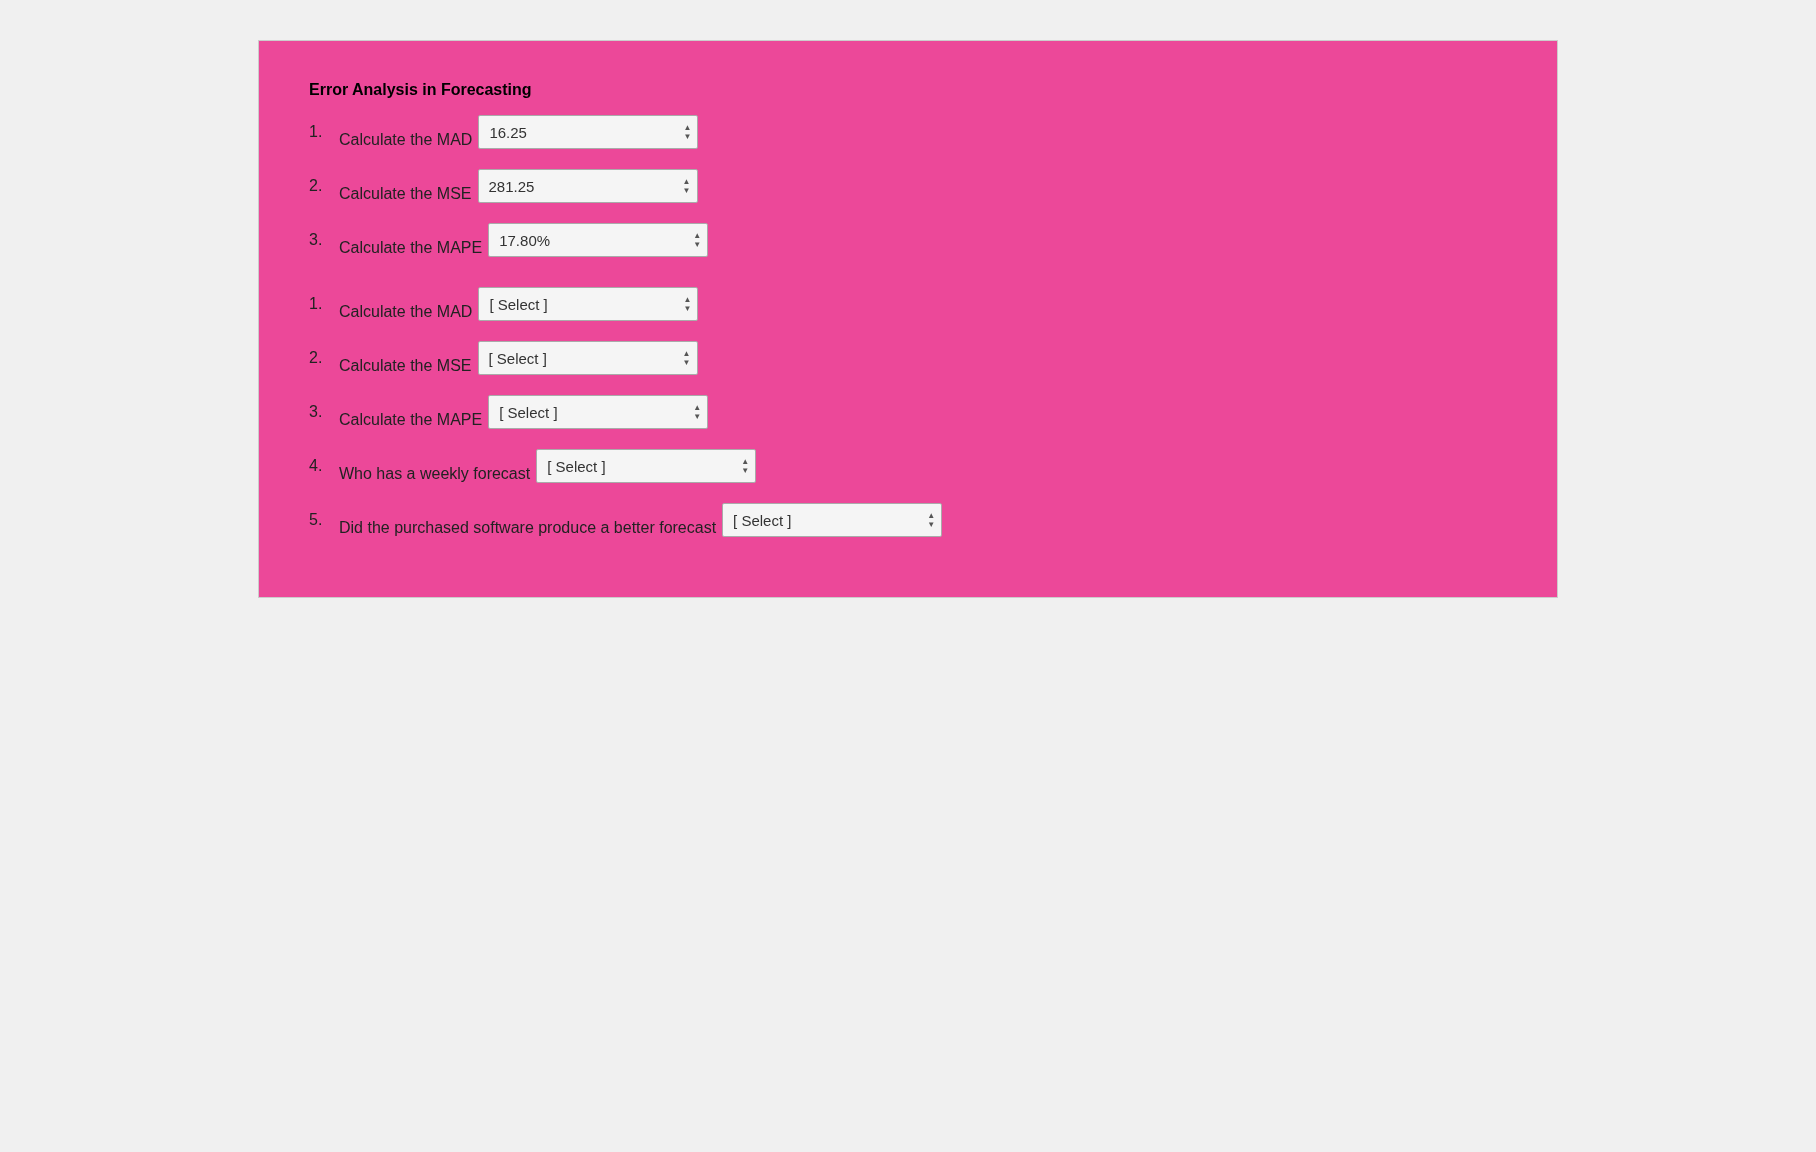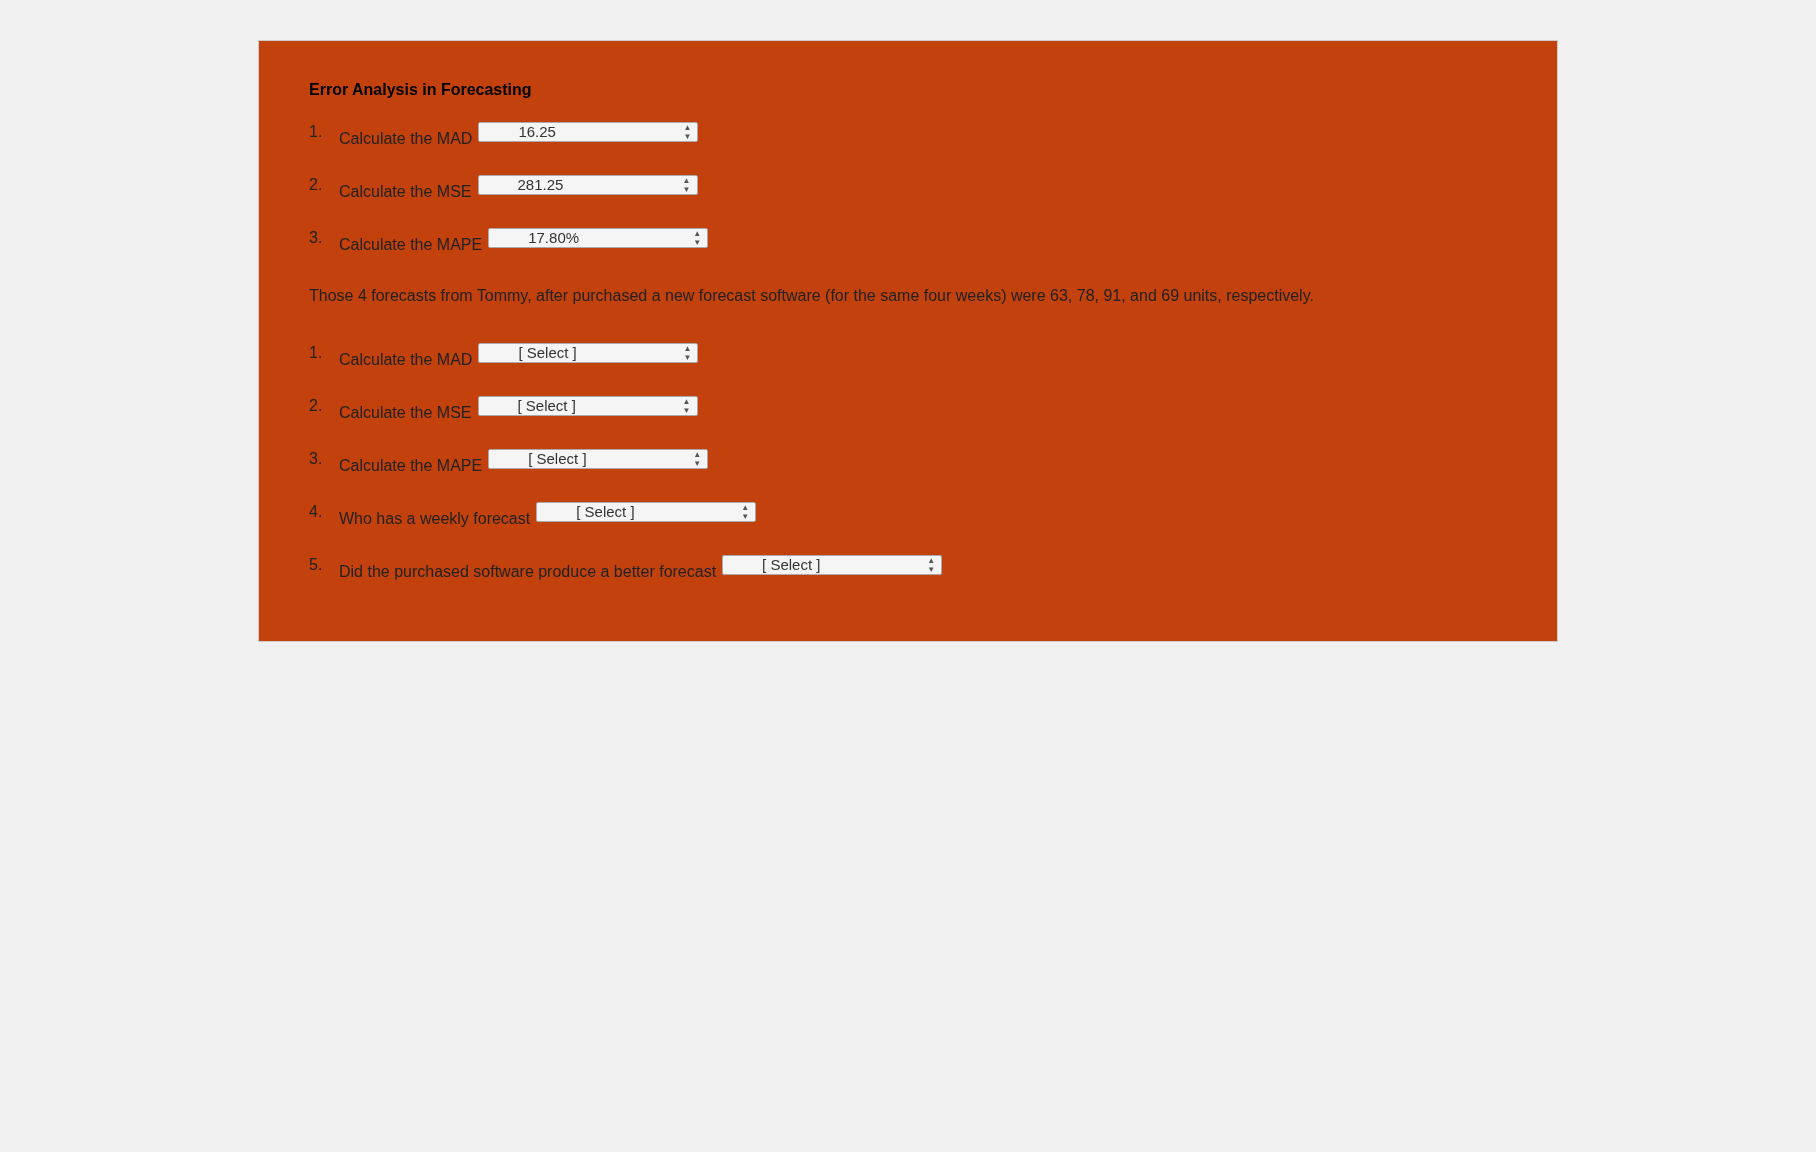--- a/index.html
+++ b/index.html
@@ -13,21 +13,21 @@
       font-size: 16px;
       background: #f0f0f0;
       display: flex;
       justify-content: center;
       align-items: flex-start;
       padding: 40px 20px;
       min-height: 100vh;
     }
 
     .page-container {
-      background: #c2410c;
+      background: #ec4899;
       border: 1px solid #cccccc;
       padding: 40px 50px;
       width: 1300px;
       max-width: 100%;
     }
 
     .page-title {
       font-weight: bold;
       font-size: 16px;
       margin-bottom: 16px;
@@ -58,28 +58,26 @@
     }
 
     .question-label {
       margin-right: 6px;
       white-space: nowrap;
       margin-top: 15px;
     }
 
     .select-wrapper {
       display: inline-flex;
-      align-items: center;
       border: 1px solid #aaa;
       background: #f5f5f5;
       border-radius: 2px;
       min-width: 220px;
-      height: 20px;
+      height: 34px;
       position: relative;
-      padding-left: 29px;
     }
 
     .select-wrapper select {
       appearance: none;
       -webkit-appearance: none;
       background: transparent;
       border: none;
       outline: none;
       font-size: 15px;
       color: #333;
@@ -156,21 +154,20 @@
       <div class="select-wrapper">
         <select>
           <option>17.80%</option>
         </select>
         <span class="select-arrow"></span>
       </div>
     </div>
 
   </div>
 
-  <div class="description">Those 4 forecasts from Tommy, after purchased a new forecast software (for the same four weeks) were 63, 78, 91, and 69 units, respectively.</div>
 
   <div class="question-block">
 
     <div class="question-row">
       <span class="question-number">1.</span>
       <span class="question-label">Calculate the MAD</span>
       <div class="select-wrapper">
         <select>
           <option>[ Select ]</option>
         </select>

